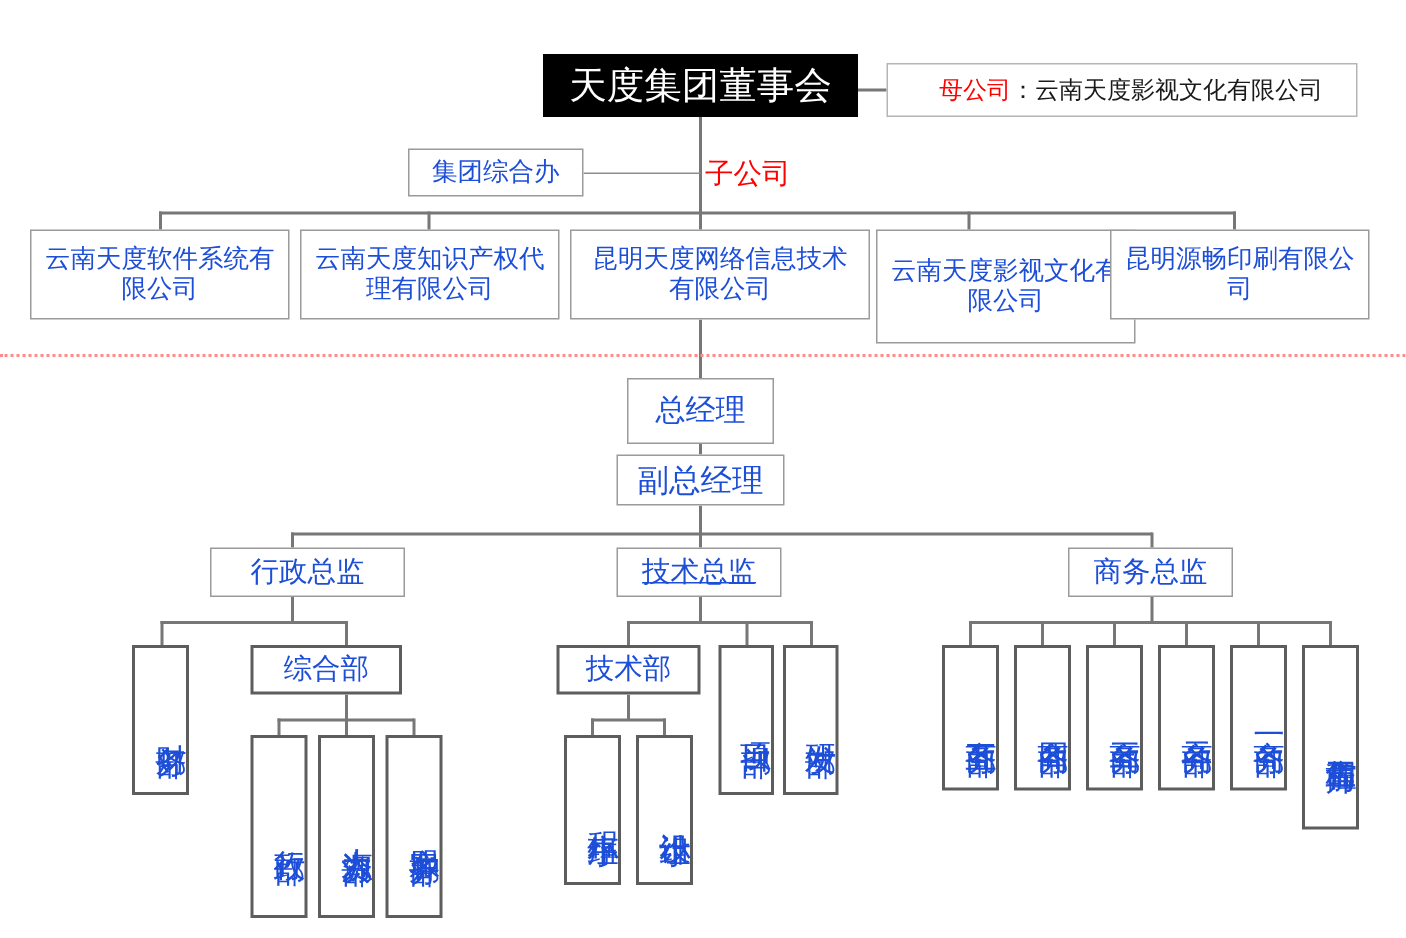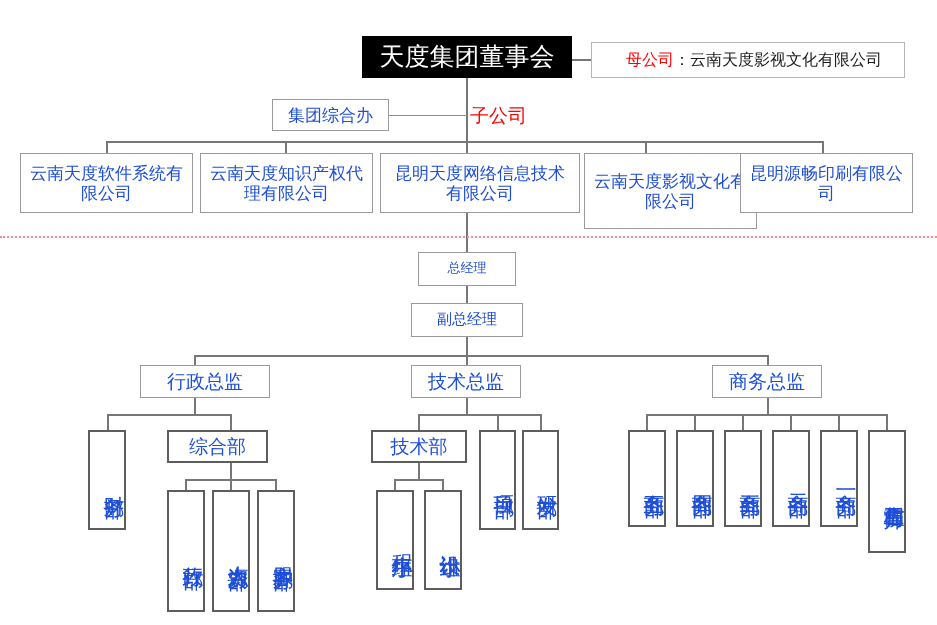--- a/index.html
+++ b/index.html
@@ -132,35 +132,35 @@
   <div class="box" style="left:20px; top:153px; width:173px; height:60px; font-size:17px; padding:0 8px;">云南天度软件系统有限公司</div>
   <div class="box" style="left:200px; top:153px; width:173px; height:60px; font-size:17px; padding:0 8px;">云南天度知识产权代理有限公司</div>
   <div class="box" style="left:380px; top:153px; width:200px; height:60px; font-size:17px; padding:0 8px;">昆明天度网络信息技术有限公司</div>
   <div class="box" style="left:584px; top:153px; width:173px; height:76px; font-size:17px; padding:0 8px;">云南天度影视文化有限公司</div>
   <div class="box" style="left:740px; top:153px; width:173px; height:60px; font-size:17px; padding:0 8px;">昆明源畅印刷有限公司</div>
 
   <div class="ln vln t2" style="left:466px; top:213px; width:2px; height:42px;"></div>
 
   <div id="divider" style="top:236px;"></div>
 
-  <div class="box" style="left:418px; top:252px; width:98px; height:34px; font-size:13px;font-family:Liberation Mono, monospace;">总经理</div>
+  <div class="box" style="left:418px; top:252px; width:98px; height:44px; font-size:20px;">总经理</div>
 
   <div class="ln vln t2" style="left:466px; top:286px; width:2px; height:17px;"></div>
 
-  <div class="box" style="left:411px; top:303px; width:112px; height:34px; font-size:15px;">副总经理</div>
+  <div class="box" style="left:411px; top:303px; width:112px; height:34px; font-size:21px;">副总经理</div>
 
   <div class="ln vln t2" style="left:466px; top:337px; width:2px; height:29px;"></div>
 
   <div class="ln hln t2" style="left:194px; top:355px; width:574px; height:2px;"></div>
   <div class="ln vln t2" style="left:194px; top:355px; width:2px; height:11px;"></div>
   <div class="ln vln t2" style="left:466px; top:355px; width:2px; height:11px;"></div>
   <div class="ln vln t2" style="left:767px; top:355px; width:2px; height:11px;"></div>
 
   <div class="box" style="left:140px; top:365px; width:130px; height:33px; font-size:19px;">行政总监</div>
-  <div class="box" style="left:411px; top:365px; width:110px; height:33px; font-size:19px;">技术总监</div>
+  <div class="box" style="left:411px; top:365px; width:110px; height:33px; font-size:19px;text-decoration:underline;">技术总监</div>
   <div class="box" style="left:712px; top:365px; width:110px; height:33px; font-size:19px;">商务总监</div>
 
   <div class="ln vln t2" style="left:194px; top:398px; width:2px; height:17px;"></div>
   <div class="ln hln t2" style="left:107px; top:414px; width:125px; height:2px;"></div>
   <div class="ln vln t2" style="left:107px; top:414px; width:2px; height:17px;"></div>
   <div class="ln vln t2" style="left:230px; top:414px; width:2px; height:17px;"></div>
 
   <div class="box vert thick" style="left:88px; top:430px; width:38px; height:100px; font-size:21px;">财务部</div>
 
   <div class="box thick" style="left:167px; top:430px; width:101px; height:33px; font-size:19px;">综合部</div>

